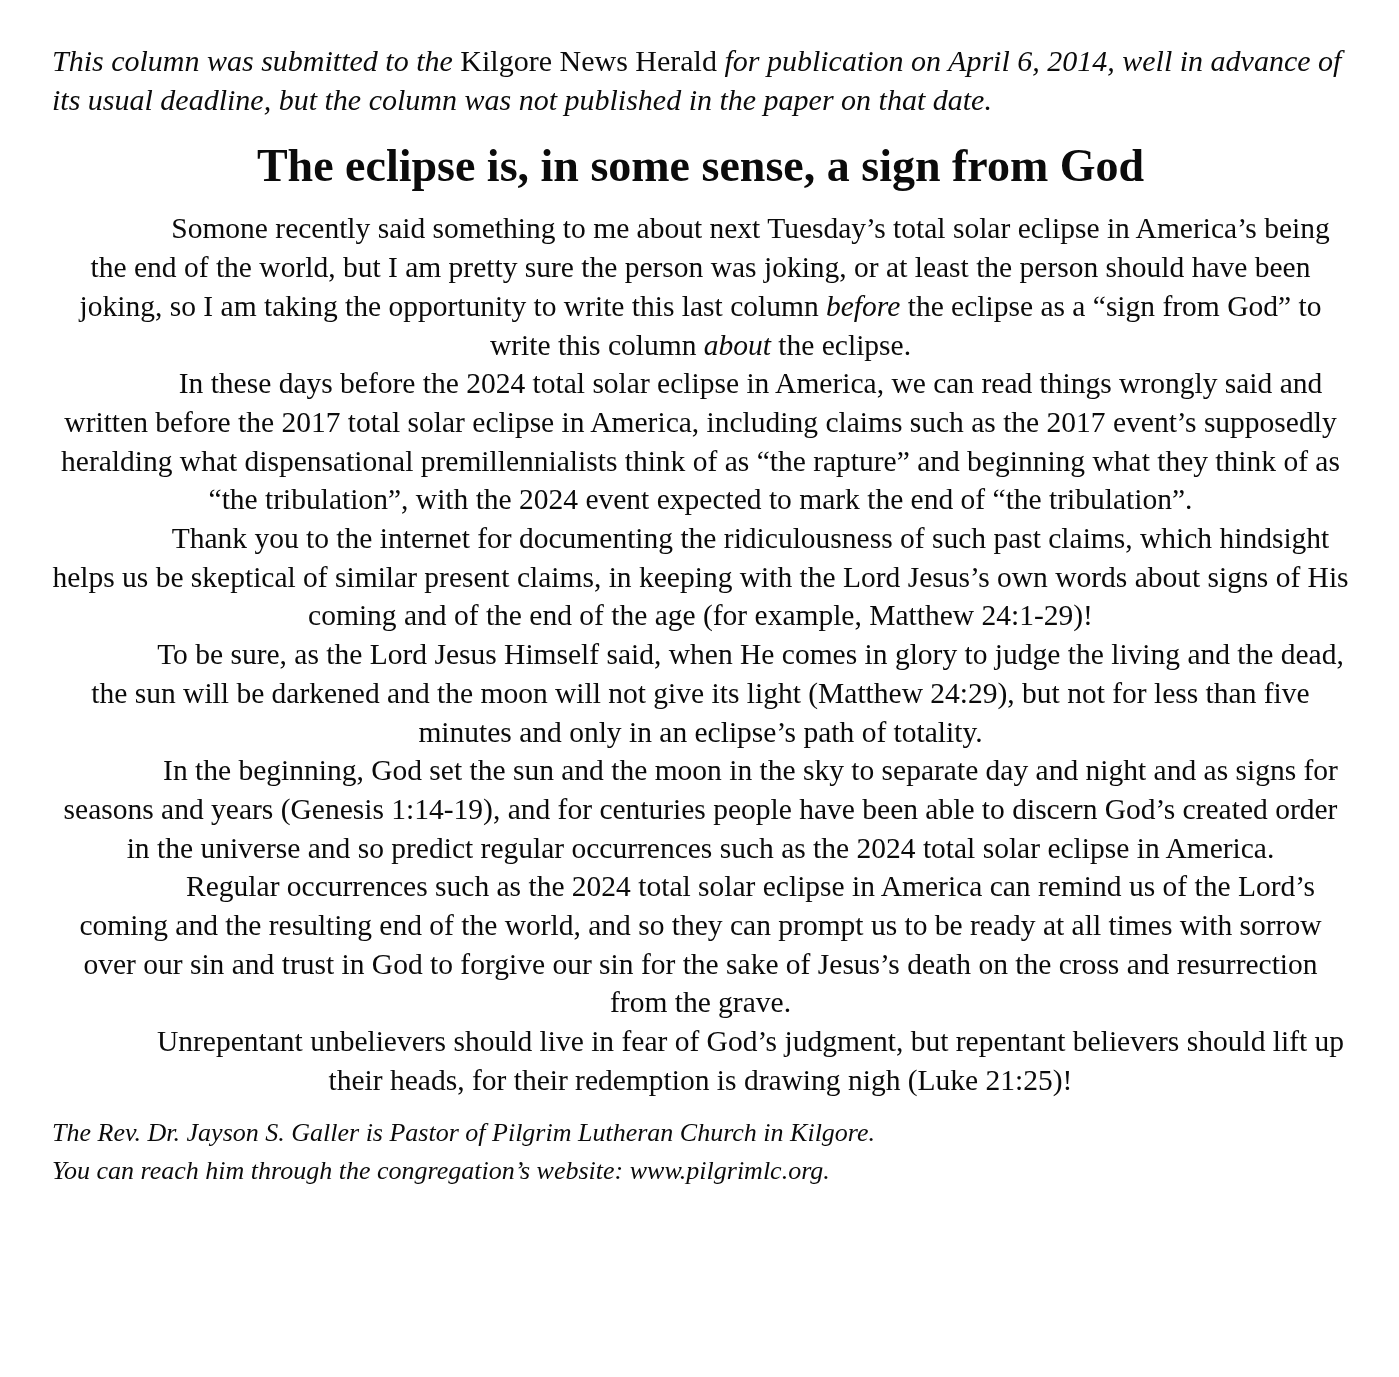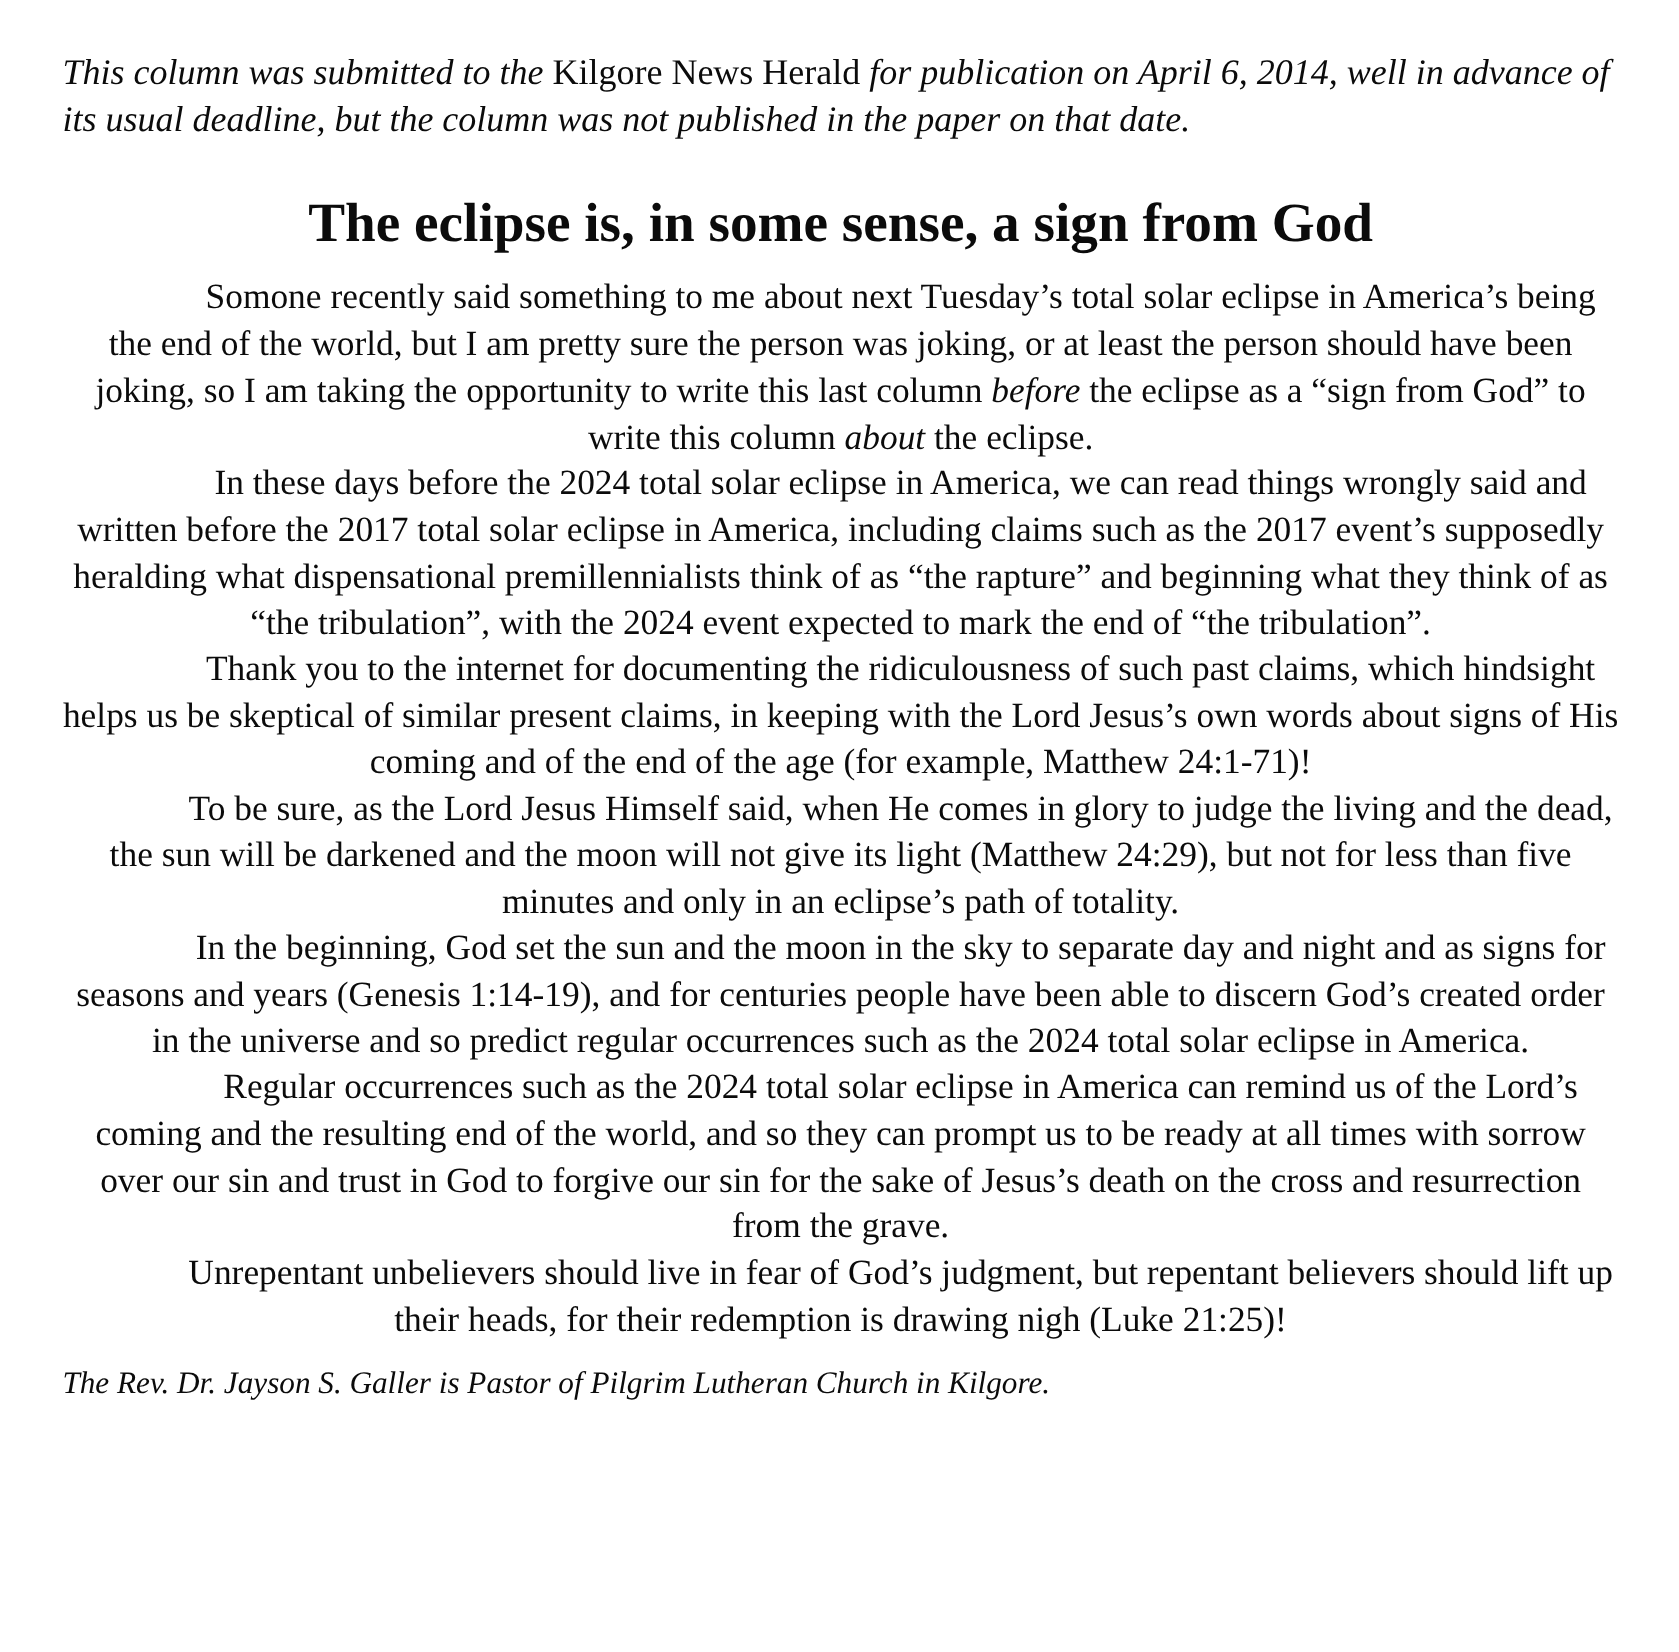--- a/index.html
+++ b/index.html
@@ -20,21 +20,21 @@
   }
   .note {
     margin: 0;
     font-size: 30px;
     line-height: 38.7px;
     font-style: italic;
   }
   .rm { font-style: normal; }
   .it { font-style: italic; }
   .title {
-    margin: 40px 0 17px 0;
+    margin: 20px 0 17px 0;
     text-align: center;
     font-size: 46px;
     line-height: 53px;
     font-weight: bold;
     font-style: normal;
     letter-spacing: 0px;
   }
   .bodytext {
     font-size: 29.5px;
     line-height: 38.7px;
@@ -58,24 +58,25 @@
 <div class="page">
 
   <p class="note"><span class="it">This column was submitted to the </span><span class="rm">Kilgore News Herald</span><span class="it"> for publication on April 6, 2014, well in advance of its usual deadline, but the column was not published in the paper on that date.</span></p>
 
   <h1 class="title">The eclipse is, in some sense, a sign from God</h1>
 
   <div class="bodytext">
     <p class="para"><span>Somone recently said something to me about next Tuesday’s total solar eclipse in America’s being the end of the world, but I am pretty sure the person was joking, or at least the person should have been joking, so I am taking the opportunity to write this last column </span><span class="it">before</span><span> the eclipse as a “sign from God” to write this column </span><span class="it">about</span><span> the eclipse.</span></p>
 
     <p class="para">In these days before the 2024 total solar eclipse in America, we can read things wrongly said and written before the 2017 total solar eclipse in America, including claims such as the 2017 event’s supposedly heralding what dispensational premillennialists think of as “the rapture” and beginning what they think of as “the tribulation”, with the 2024 event expected to mark the end of “the tribulation”.</p>
-    <p class="para">Thank you to the internet for documenting the ridiculousness of such past claims, which hindsight helps us be skeptical of similar present claims, in keeping with the Lord Jesus’s own words about signs of His coming and of the end of the age (for example, Matthew 24:1-71)!</p>
+    <p class="para">Thank you to the internet for documenting the ridiculousness of such past claims, which hindsight helps us be skeptical of similar present claims, in keeping with the Lord Jesus’s own words about signs of His coming and of the end of the age (for example, Matthew 24:1-29)!</p>
     <p class="para">To be sure, as the Lord Jesus Himself said, when He comes in glory to judge the living and the dead, the sun will be darkened and the moon will not give its light (Matthew 24:29), but not for less than five minutes and only in an eclipse’s path of totality.</p>
     <p class="para">In the beginning, God set the sun and the moon in the sky to separate day and night and as signs for seasons and years (Genesis 1:14-19), and for centuries people have been able to discern God’s created order in the universe and so predict regular occurrences such as the 2024 total solar eclipse in America.</p>
     <p class="para">Regular occurrences such as the 2024 total solar eclipse in America can remind us of the Lord’s coming and the resulting end of the world, and so they can prompt us to be ready at all times with sorrow over our sin and trust in God to forgive our sin for the sake of Jesus’s death on the cross and resurrection from the grave.</p>
     <p class="para">Unrepentant unbelievers should live in fear of God’s judgment, but repentant believers should lift up their heads, for their redemption is drawing nigh (Luke 21:25)!</p>
   </div>
 
   <div class="footer">
     <p class="fline">The Rev. Dr. Jayson S. Galler is Pastor of Pilgrim Lutheran Church in Kilgore.</p>
+    <p class="fline">You can reach him through the congregation’s website: www.pilgrimlc.org.</p>
   </div>
 
 </div>
 
 </body></html>

